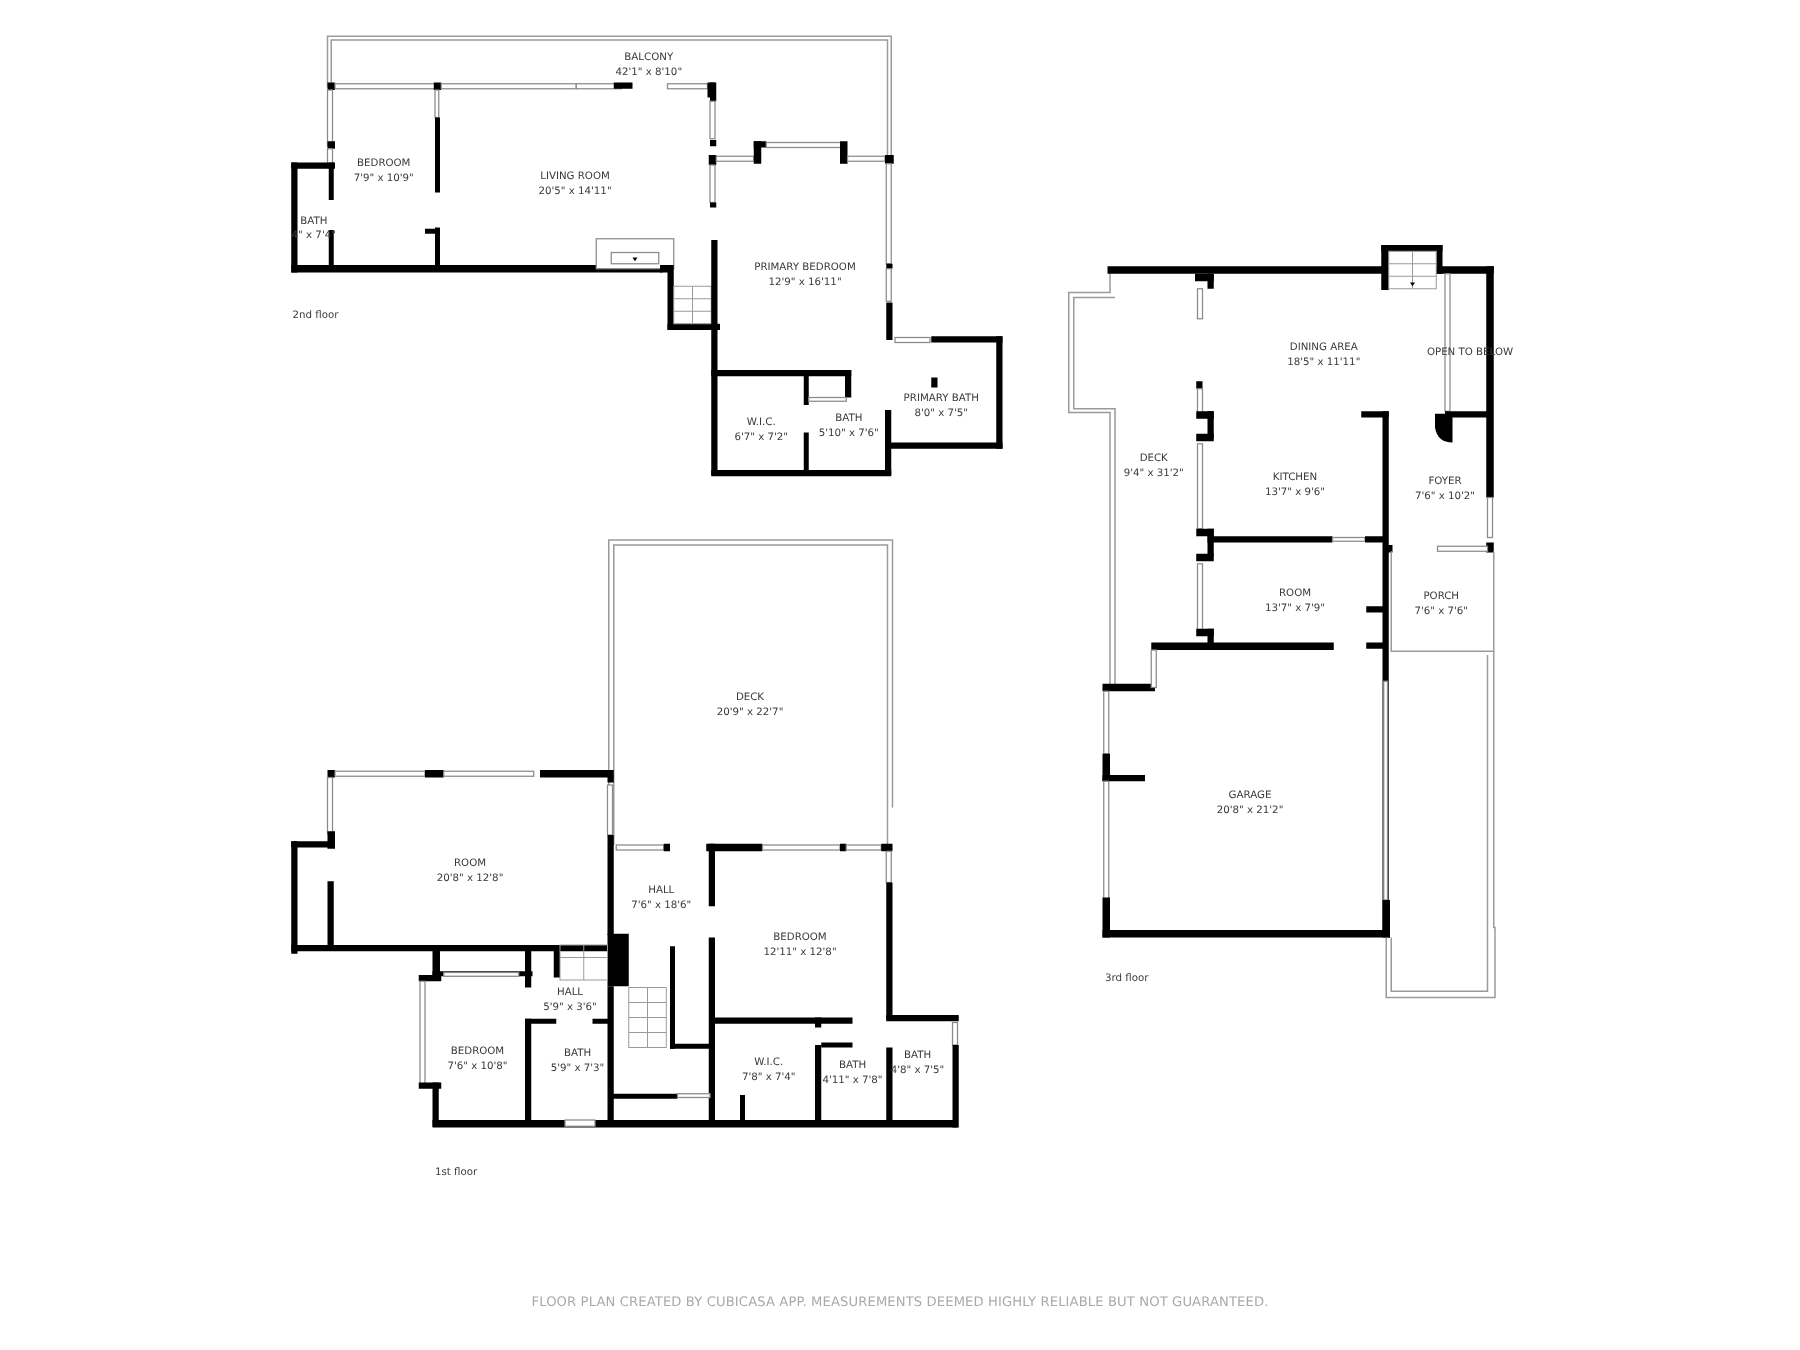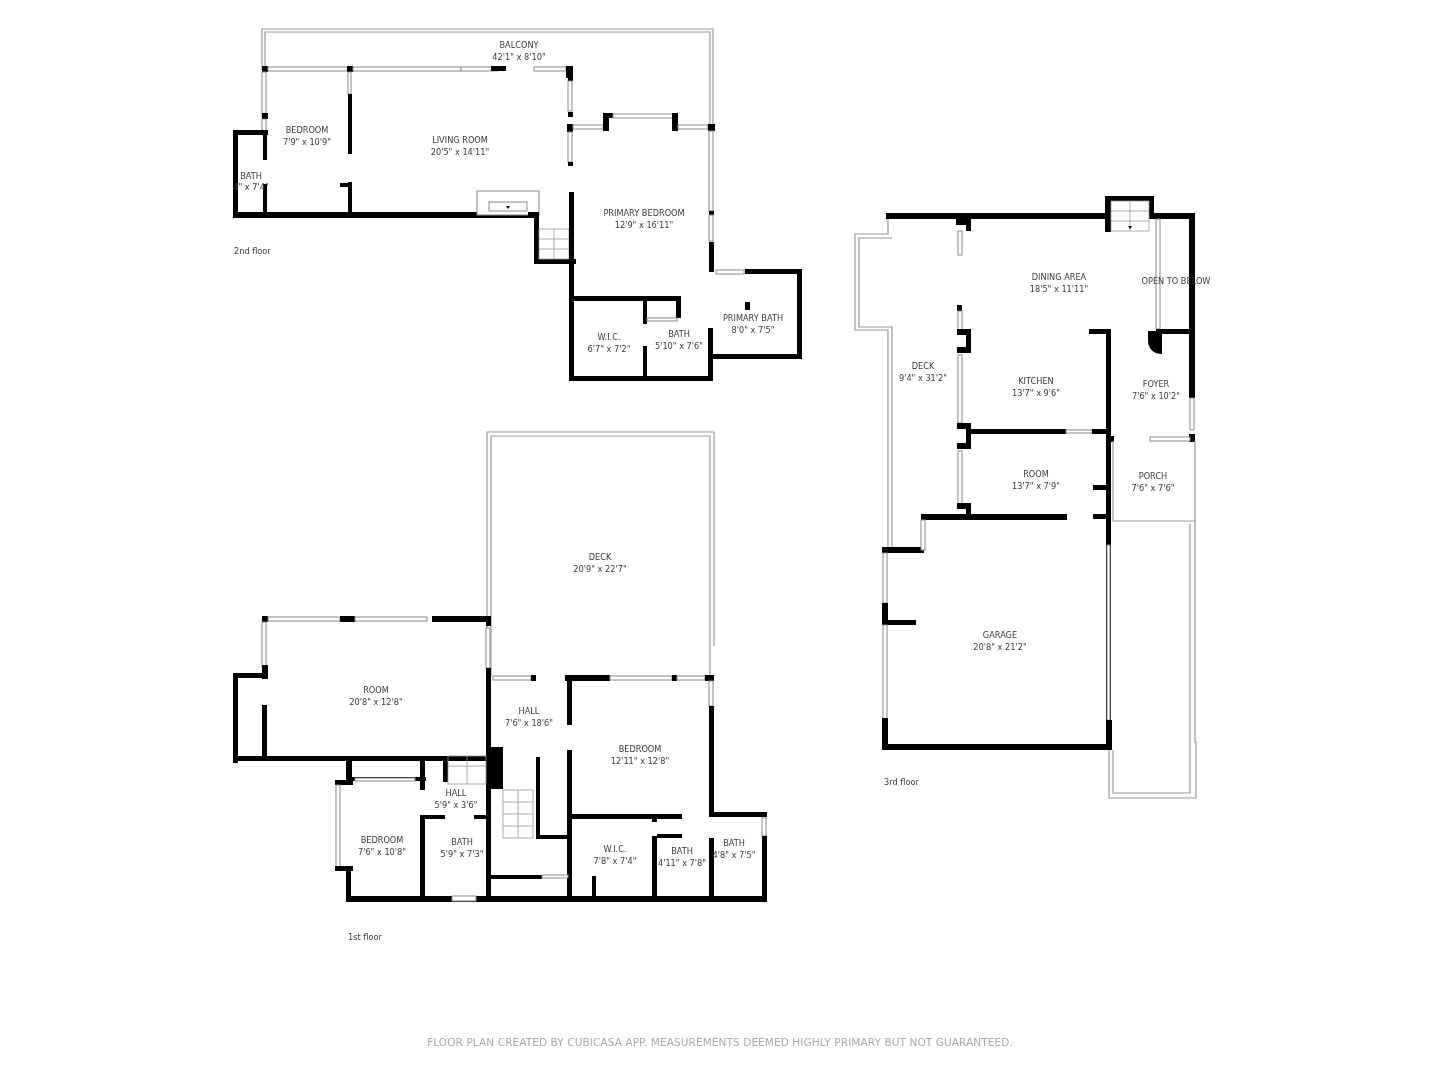--- a/index.html
+++ b/index.html
@@ -292,13 +292,13 @@
     <text class="lbl" x="1036" y="477">ROOM</text>
     <text class="lbl" x="1036" y="489">13'7" x 7'9"</text>
     <text class="lbl" x="1153" y="479">PORCH</text>
     <text class="lbl" x="1153" y="491">7'6" x 7'6"</text>
     <text class="lbl" x="1000" y="638">GARAGE</text>
     <text class="lbl" x="1000" y="650">20'8" x 21'2"</text>
     <text class="flr" x="884" y="785">3rd floor</text>
   </g>
 </svg>
 
-<div class="footer">FLOOR PLAN CREATED BY CUBICASA APP. MEASUREMENTS DEEMED HIGHLY PRIMARY BUT NOT GUARANTEED.</div>
+<div class="footer">FLOOR PLAN CREATED BY CUBICASA APP. MEASUREMENTS DEEMED HIGHLY RELIABLE BUT NOT GUARANTEED.</div>
 
 </body></html>

